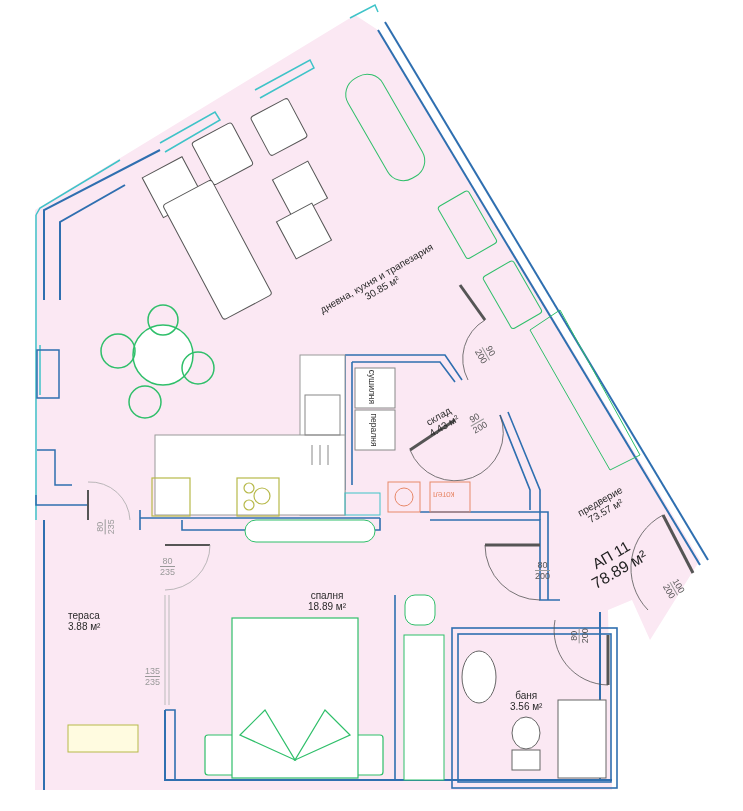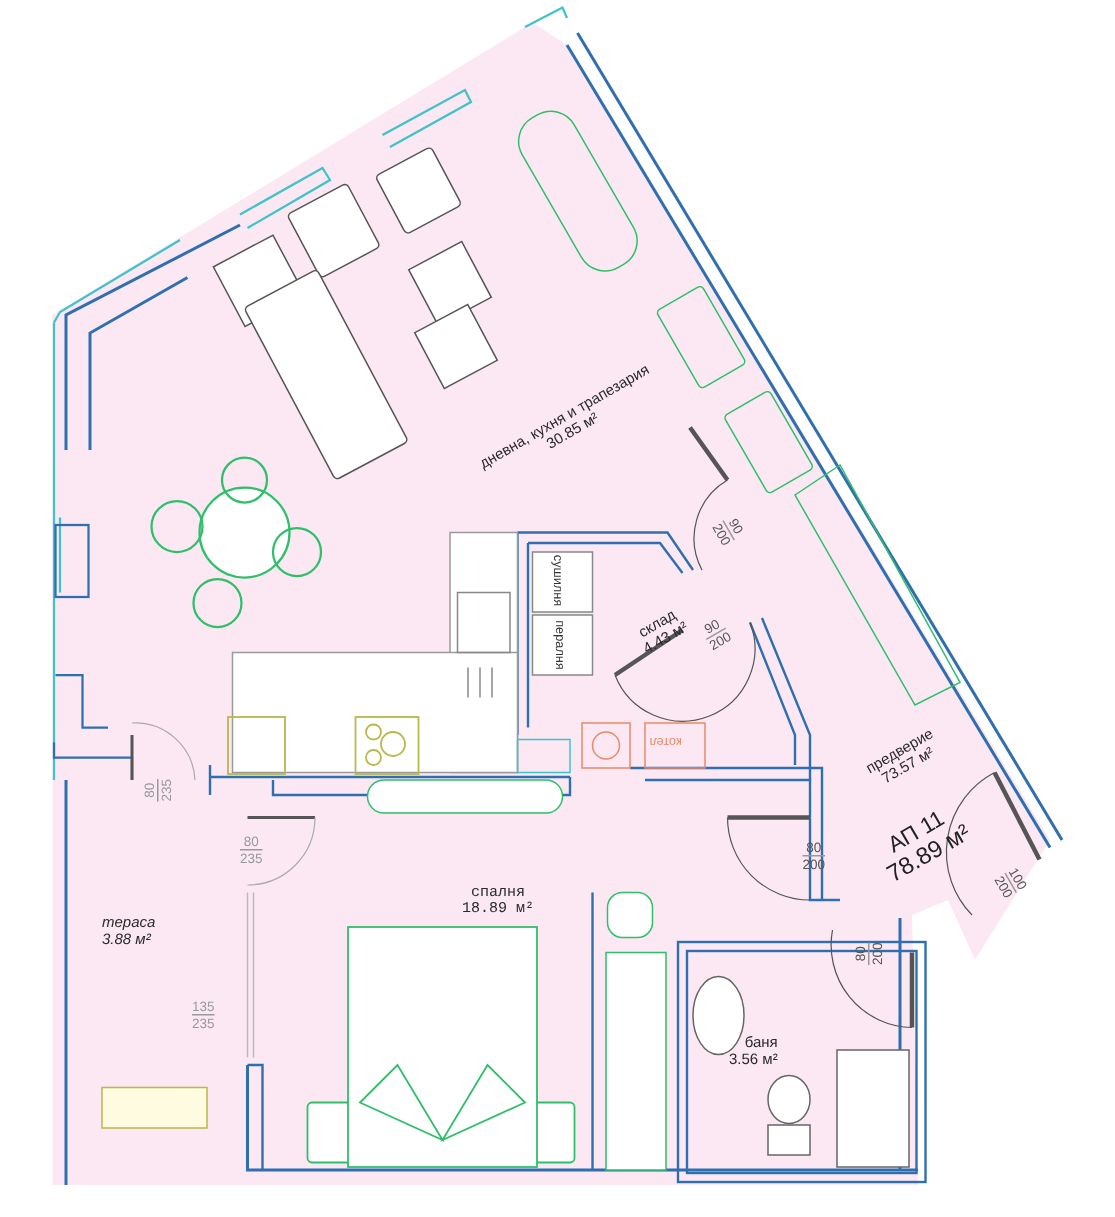--- a/index.html
+++ b/index.html
@@ -176,31 +176,31 @@
 <div class="lbl area" style="left:578px;top:495px;transform:rotate(-30deg);">
   <div>предверие</div>
   <div>73.57 м²</div>
 </div>
 
 <div class="apt" style="left:585px;top:545px;transform:rotate(-30deg);">
   <div style="font-size:15px;">АП 11</div>
   <div style="font-size:16px;">78.89 м²</div>
 </div>
 
-<div class="lbl area" style="left:308px;top:590px;font-family:Liberation Mono, monospace;">
+<div class="lbl area" style="left:308px;top:590px;">
   <div>спалня</div>
   <div>18.89 м²</div>
 </div>
 
-<div class="lbl area" style="left:68px;top:610px;text-align:left;font-style:italic;">
+<div class="lbl area" style="left:68px;top:610px;text-align:left;">
   <div>тераса</div>
   <div>3.88 м²</div>
 </div>
 
-<div class="lbl area" style="left:486px;top:690px;text-align:right;">
+<div class="lbl area" style="left:510px;top:690px;">
   <div>баня</div>
   <div>3.56 м²</div>
 </div>
 
 <div class="tiny" style="left:355px;top:382px;transform:rotate(90deg);">сушилня</div>
 <div class="tiny" style="left:357px;top:425px;transform:rotate(90deg);">пералня</div>
 <div class="tiny" style="left:433px;top:490px;color:#e8896a;transform:rotate(180deg);">котел</div>
 
 <div class="dim" style="left:478px;top:343px;transform:rotate(60deg);">
   <span class="num">90</span><span>200</span>
@@ -216,15 +216,15 @@
 </div>
 <div class="dim" style="left:572px;top:625px;transform:rotate(-90deg);">
   <span class="num">80</span><span>200</span>
 </div>
 <div class="dim light" style="left:98px;top:516px;transform:rotate(-90deg);">
   <span class="num">80</span><span>235</span>
 </div>
 <div class="dim light" style="left:160px;top:556px;">
   <span class="num">80</span><span>235</span>
 </div>
-<div class="dim light" style="left:128px;top:666px;">
+<div class="dim light" style="left:145px;top:666px;">
   <span class="num">135</span><span>235</span>
 </div>
 
 </body></html>

